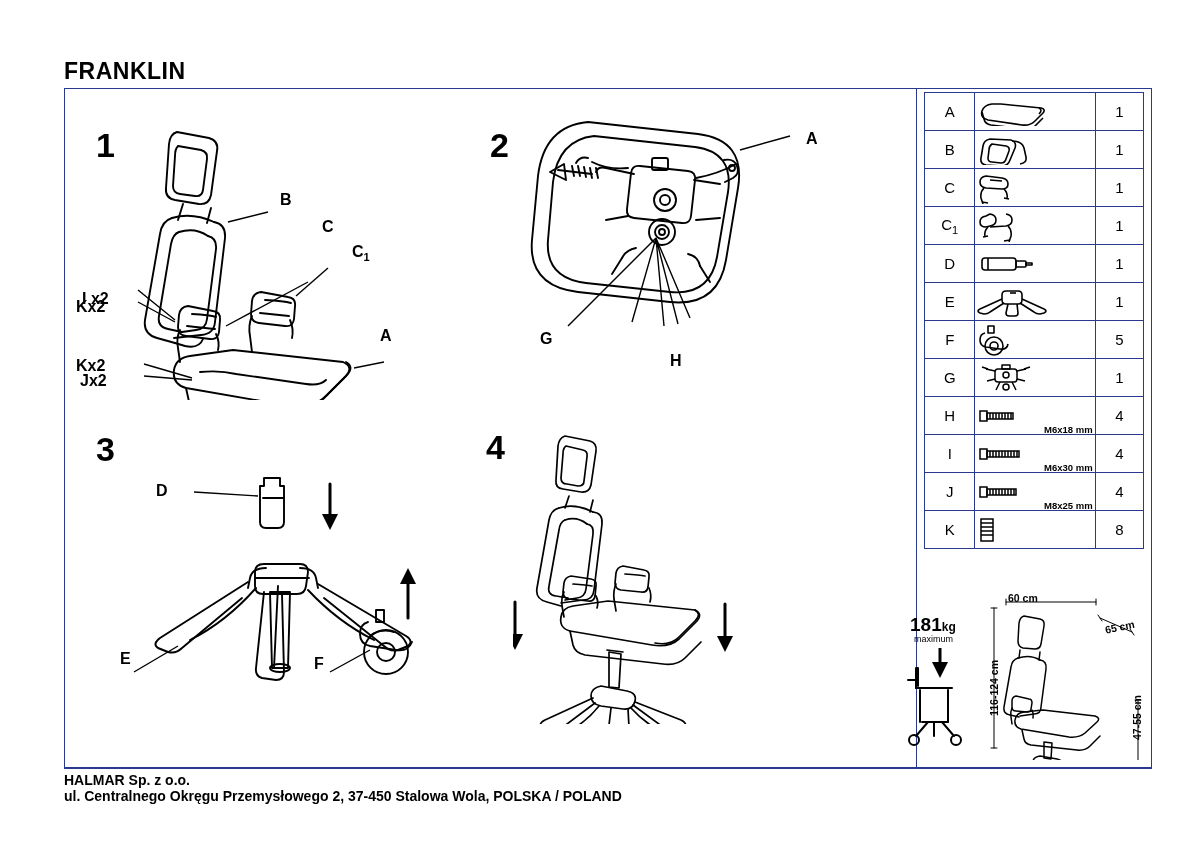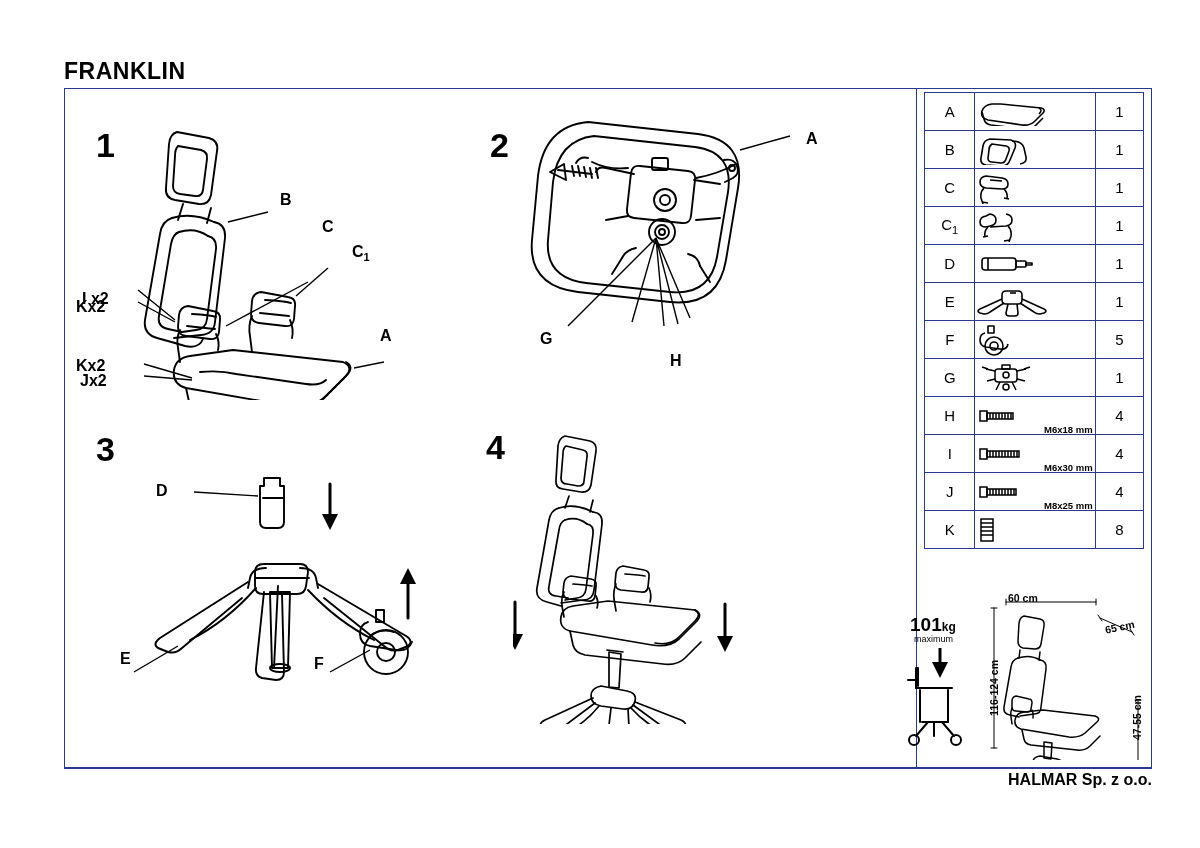--- a/index.html
+++ b/index.html
@@ -54,22 +54,22 @@
     top: 768px;
     width: 1088px;
     height: 1px;
     background: #2a3b8f;
   }
   .footer {
     position: absolute;
     left: 56px;
     top: 772px;
     width: 1088px;
-    text-align: right;
-    font-size: 16px;
+    text-align: left;
+    font-size: 14px;
     line-height: 16px;
   }
   .footer div { font-weight: bold; }
 
   .step-num {
     position: absolute;
     font-size: 34px;
     font-weight: bold;
   }
   .lbl {
@@ -515,21 +515,21 @@
                 <rect x="5" y="3" width="12" height="22"></rect>
                 <path d="M5,7 l12,0 M5,11 l12,0 M5,15 l12,0 M5,19 l12,0"></path>
               </g>
             </svg>
         </td>
         <td class="c-qty">8</td>
       </tr>
     </tbody>
   </table>
 
-  <div class="spec-weight"><span>101</span><span class="kg">kg</span></div>
+  <div class="spec-weight"><span>181</span><span class="kg">kg</span></div>
   <div class="spec-max">maximum</div>
 
   <svg class="art" style="left:896px; top:648px;" width="80" height="108" viewBox="0 0 80 108">
     <g fill="none" stroke="#000" stroke-width="2" stroke-linejoin="round" stroke-linecap="round">
       <path d="M36,0 l0,18" stroke-width="3"></path>
       <path d="M28,14 l8,16 l8,-16 z" fill="#000" stroke="none"></path>
 
       <path d="M14,38 l0,-18 l-2,0 l0,20"></path>
       <path d="M12,40 l36,0"></path>
       <path d="M16,42 l0,22 M44,42 l0,14"></path>
@@ -578,15 +578,16 @@
     </g>
   </svg>
 
   <div class="dim" style="left:1000px; top:592px;">60 cm</div>
   <div class="dim rot-15" style="left:1096px; top:624px;">65 cm</div>
   <div class="dim rot-90" style="left:980px; top:716px;">116-124 cm</div>
   <div class="dim rot-90" style="left:1123px; top:740px;">47-55 cm</div>
 
   <div class="footer">
     <div>HALMAR Sp. z o.o.</div>
+    <div>ul. Centralnego Okręgu Przemysłowego 2, 37-450 Stalowa Wola, POLSKA / POLAND</div>
   </div>
 
 </div>
 
 </body></html>

